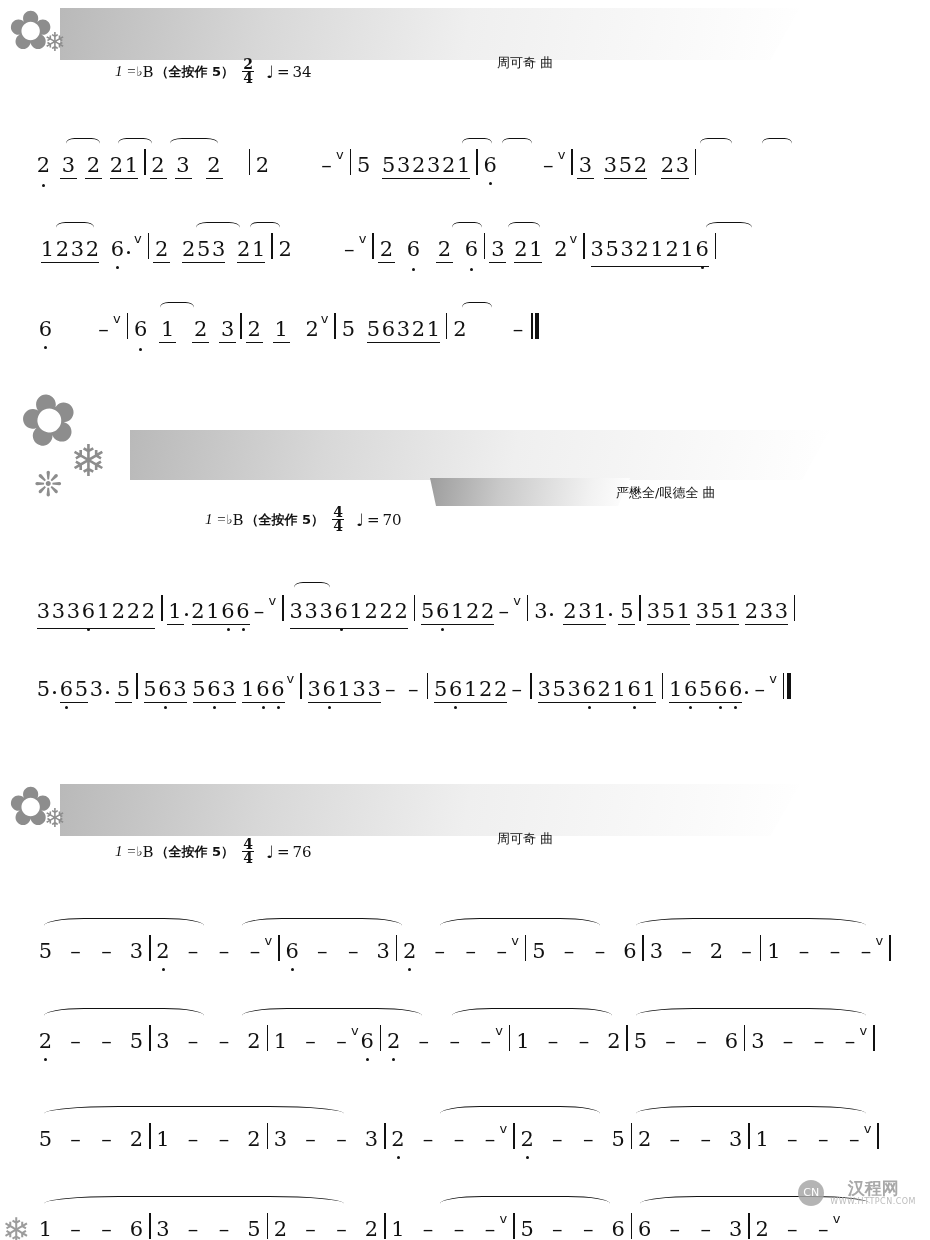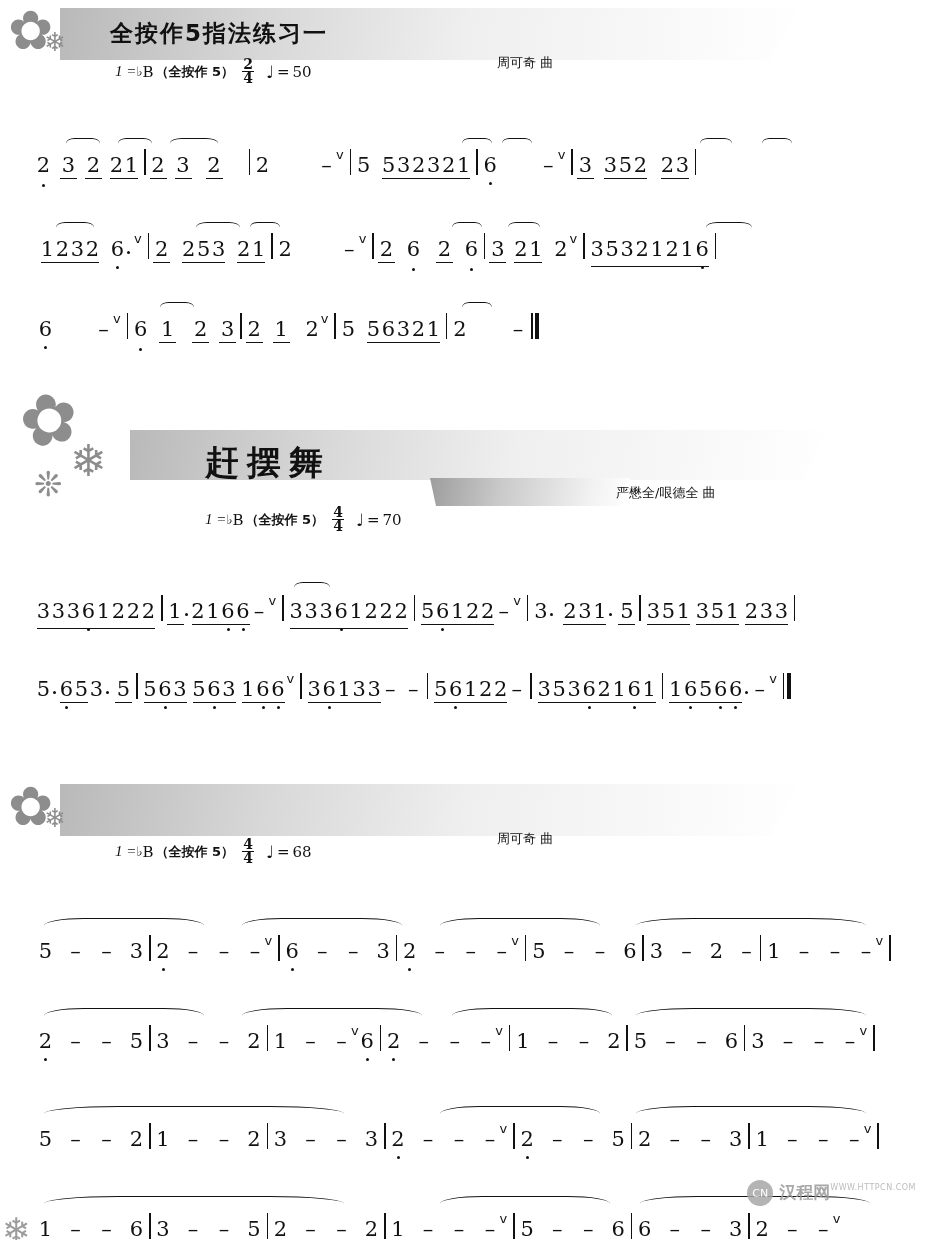--- a/index.html
+++ b/index.html
@@ -251,21 +251,21 @@
     background: #a8a8a8;
     color: #fff;
     font-size: 11px;
     font-family: "DejaVu Sans", sans-serif;
     display: flex;
     align-items: center;
     justify-content: center;
   }
   .wm-text {
     display: flex;
-    flex-direction: row;
+    flex-direction: column;
     line-height: 1.05;
     text-align: center;
   }
   .wm-text .t1 {
     font-family: "DejaVu Sans", sans-serif;
     font-size: 17px;
     color: #9a9a9a;
     font-weight: bold;
   }
   .wm-text .t2 {
@@ -284,36 +284,35 @@
 <body>
 
 <div class="page">
 
   <div class="banner" style="left:0; top:8px; width:800px;">
     <div class="ribbon" style="width:740px;"></div>
   </div>
   <div class="flower" style="left:8px; top:4px; font-size:54px;">✿</div>
   <div class="flower" style="left:44px; top:30px; font-size:26px;">❄</div>
 
-  <div class="title-zh" style="left:110px; top:18px; font-size:23px;">全按作5指法练习一</div>
   <div class="composer" style="left:497px; top:54px;">周可奇 曲</div>
 
   <div class="keyline" style="left:115px; top:58px;">
     <span class="k1">1 =</span>
     <span class="flat">♭</span>
     <span>B</span>
     <span class="paren">（全按作 5）</span>
     <span class="meter">
       <span class="top">2</span>
       <span>4</span>
     </span>
     <span class="tempo">
       <span class="note">♩</span>
       <span>=</span>
-      <span>50</span>
+      <span>34</span>
     </span>
   </div>
 
   <div class="row" style="top:132px;">
     <div class="slur" style="left:66px; top:6px; width:34px;"></div>
     <div class="slur" style="left:118px; top:6px; width:34px;"></div>
     <div class="slur" style="left:170px; top:6px; width:48px;"></div>
     <div class="slur" style="left:462px; top:6px; width:30px;"></div>
     <div class="slur" style="left:502px; top:6px; width:30px;"></div>
     <div class="slur" style="left:700px; top:6px; width:32px;"></div>
@@ -485,21 +484,20 @@
   </div>
 
   <div class="banner" style="left:0; top:430px; width:830px; height:66px;">
     <div class="ribbon" style="left:130px; top:0; width:700px; height:50px;"></div>
     <div class="ribbon2" style="left:430px; top:48px; width:200px; height:28px;"></div>
   </div>
   <div class="flower" style="left:20px; top:386px; font-size:70px; transform:rotate(-12deg);">✿</div>
   <div class="flower" style="left:70px; top:440px; font-size:44px;">❄</div>
   <div class="flower" style="left:34px; top:468px; font-size:34px;">❊</div>
 
-  <div class="title-zh title-big" style="left:205px; top:440px;">赶摆舞</div>
   <div class="composer" style="left:616px; top:484px;text-align:center;">严懋全/哏德全 曲</div>
 
   <div class="keyline" style="left:205px; top:506px;">
     <span class="k1">1 =</span>
     <span class="flat">♭</span>
     <span>B</span>
     <span class="paren">（全按作 5）</span>
     <span class="meter">
       <span class="top">4</span>
       <span>4</span>
@@ -680,21 +678,21 @@
     <span class="flat">♭</span>
     <span>B</span>
     <span class="paren">（全按作 5）</span>
     <span class="meter">
       <span class="top">4</span>
       <span>4</span>
     </span>
     <span class="tempo">
       <span class="note">♩</span>
       <span>=</span>
-      <span>68</span>
+      <span>76</span>
     </span>
   </div>
 
   <div class="row" style="top:918px;">
     <div class="slur tall" style="left:44px; top:0px; width:160px;"></div>
     <div class="slur tall" style="left:242px; top:0px; width:160px;"></div>
     <div class="slur tall" style="left:440px; top:0px; width:160px;"></div>
     <div class="slur tall" style="left:636px; top:0px; width:230px;"></div>
     <div class="cells" style="left:38px;">
       <span class="n">5</span>

